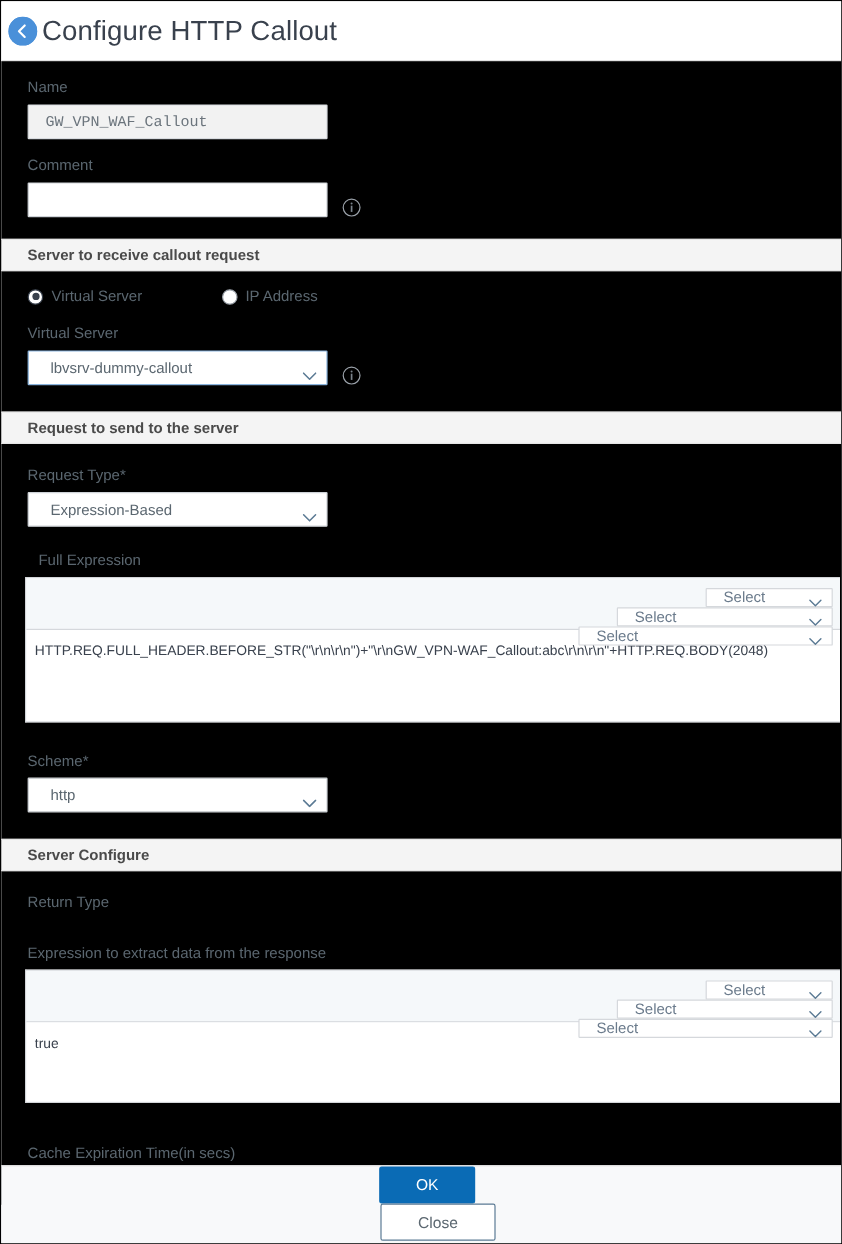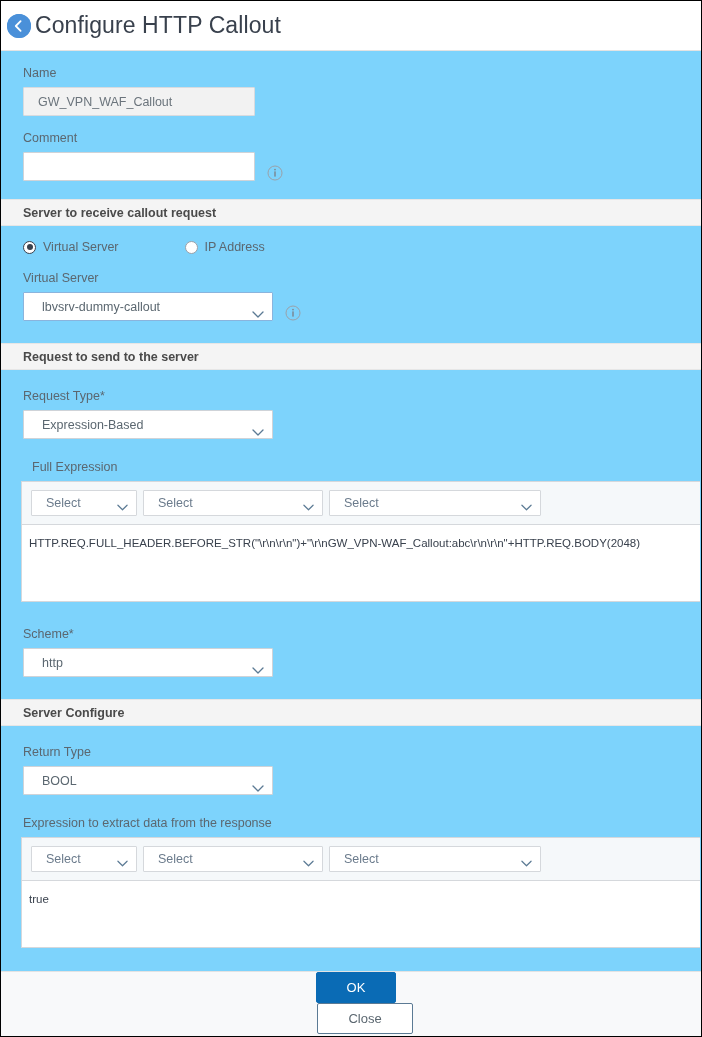--- a/index.html
+++ b/index.html
@@ -46,21 +46,21 @@
   .page-title {
     font-size: 23px;
     color: #39414d;
     margin-left: 4px;
     letter-spacing: 0.1px;
     font-weight: 400;
   }
 
   
   .form-body {
-    background: #7dd3fc;
+    background: #000000;
   }
   .section-head {
     background: #f4f4f4;
     border-top: 1px solid #e6e6e6;
     border-bottom: 1px solid #e6e6e6;
     font-size: 12.5px;
     font-weight: bold;
     color: #4a4a4a;
     padding: 6px 0 6px 22px;
     box-sizing: border-box;
@@ -75,26 +75,26 @@
     line-height: 16px;
   }
   .pad-top-14 { padding-top: 14px; }
   .pad-top-18 { padding-top: 18px; }
   .pad-top-20 { padding-top: 20px; }
   .pad-top-24 { padding-top: 24px; }
   .pad-bot-18 { padding-bottom: 18px; }
   .pad-bot-22 { padding-bottom: 22px; }
 
   .text-input {
-    width: 232px;
+    width: 250px;
     height: 29px;
     box-sizing: border-box;
     border: 1px solid #cfd3d8;
     background: #ffffff;
-    font-family: Liberation Sans, sans-serif;
+    font-family: Liberation Mono, monospace;
     font-size: 12.5px;
     color: #5b6770;
     padding: 0 9px 0 14px;
     outline: none;
     border-radius: 1px;
   }
   .text-input.disabled {
     background: #f2f2f2;
     color: #6b747c;
     border-color: #d8dbdf;
@@ -177,24 +177,25 @@
   .expr-editor {
     border: 1px solid #d5d8dc;
     background: #ffffff;
     margin: 0 1px 0 20px;
     border-right: none;
   }
   .expr-toolbar {
     background: #f5f8fa;
     border-bottom: 1px solid #d5d8dc;
     display: flex;
-    align-items: flex-start;
-    padding: 8px 0 25px 9px;
+    align-items: flex-end;
+    padding: 8px 0 12px 9px;
     box-sizing: border-box;
     height: 43px;
+    flex-direction: column;
   }
   .mini-select {
     position: relative;
     height: 26px;
     box-sizing: border-box;
     border: 1px solid #d5d8dc;
     background: #ffffff;
     font-size: 12.5px;
     color: #6b7b8c;
     display: flex;
@@ -395,28 +396,20 @@
             <path d="M1 1 L6 6 L11 1" fill="none" stroke="#5b7a94" stroke-width="1.3" stroke-linecap="round" stroke-linejoin="round"></path>
           </svg>
         </span>
       </div>
     </div>
 
     <div class="section-head">Server Configure</div>
 
     <div class="field-block pad-top-18">
       <div class="field-label">Return Type</div>
-      <div class="select-wrap">
-        <div class="select-box">BOOL</div>
-        <span class="caret">
-          <svg width="12" height="7" viewBox="0 0 12 7" aria-hidden="true">
-            <path d="M1 1 L6 6 L11 1" fill="none" stroke="#5b7a94" stroke-width="1.3" stroke-linecap="round" stroke-linejoin="round"></path>
-          </svg>
-        </span>
-      </div>
     </div>
 
     <div class="field-block pad-top-20" style="padding-right:0;">
       <div class="field-label">Expression to extract data from the response</div>
     </div>
     <div class="expr-editor">
       <div class="expr-toolbar">
         <div class="mini-select w1">
           <span>Select</span>
           <span class="mini-caret">

